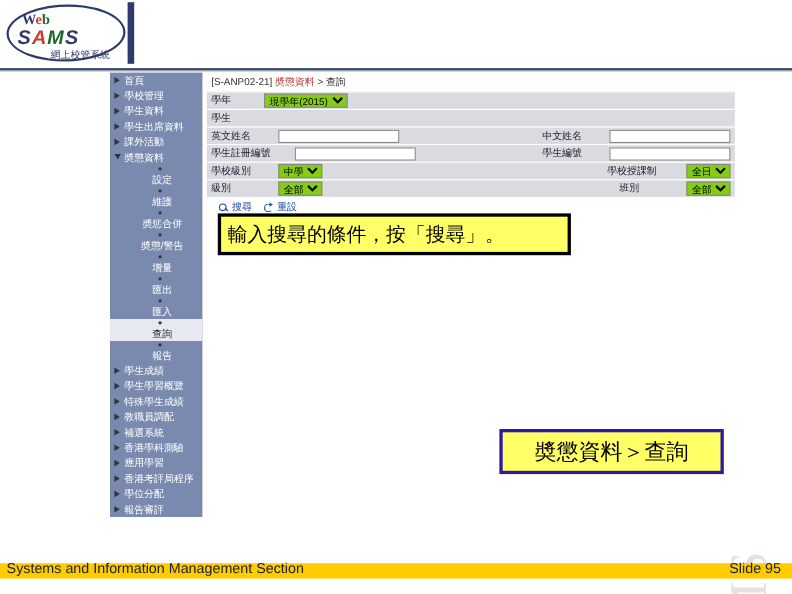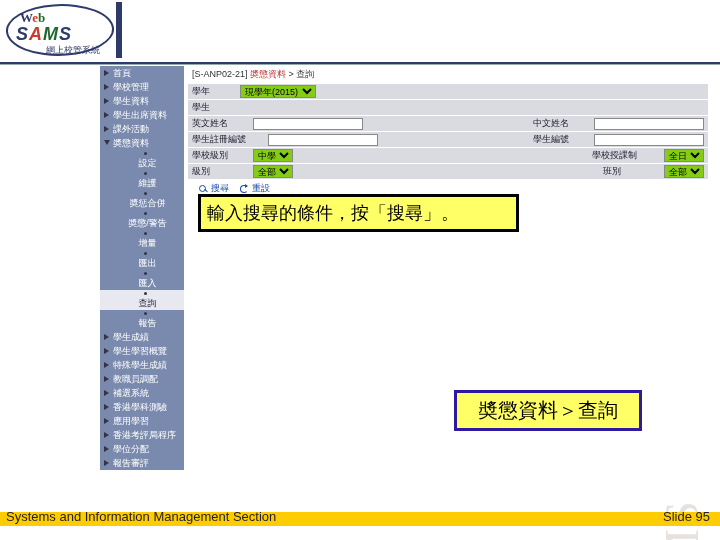--- a/index.html
+++ b/index.html
@@ -25,21 +25,21 @@
   
   .sidebar { position: absolute; left: 100px; top: 66px; width: 84px; background: #7a8aae; color: #fff; font-size: 9px; }
   .sidebar .item { display:flex; align-items:center; padding: 1px 3px 1px 4px; line-height: 12px; border-top: 0px solid rgba(0,0,0,0); cursor: default; }
   .sidebar .item.selected { background: #e8e8f0; color: #223; }
   .sidebar .bullet { width: 6px; height: 6px; margin-right: 3px; display:inline-block; position:relative; }
   .sidebar .bullet.tri::before { content:""; position:absolute; left:0; top:0; border-left:5px solid #334; border-top:3px solid transparent; border-bottom:3px solid transparent; }
   .sidebar .bullet.tri-open::before { content:""; position:absolute; left:0; top:0; border-top:5px solid #334; border-left:3px solid transparent; border-right:3px solid transparent; }
   .sidebar .bullet.dot::before { content:""; position:absolute; left:1px; top:1px; width:3px; height:3px; background:#334; border-radius:50%; }
   .sidebar .sub { padding-left: 14px; flex-direction: column; }
   
-  .content { position: absolute; left: 188px; top: 66px; width: 520px; color: #333; font-size: 9px; background:#fff;}
+  .content { position: absolute; left: 188px; top: 66px; width: 480px; color: #333; font-size: 9px; background:#fff;}
   .crumb { padding: 2px 4px; }
   .crumb .code { color:#333; }
   .crumb .path1 { color:#b33; }
   .crumb .path2 { color:#333; }
   .formrow { background:#d9dbe0; padding: 1px 4px; display:flex; align-items:flex-start; gap:3px; border-top:1px solid #fff; min-height:15px;}
   .formrow .lbl { color:#223; min-width:45px; }
   .sel { font-size:9px; height:13px; border:1px solid #888; background:#84cc16;}
   .txtin { font-size:9px; height:12px; border:1px solid #888; width:110px; background:#fff;}
   .pair { display:flex; align-items:center; gap:3px;}
   .pair .col { display:flex; align-items:center; gap:16px; }
@@ -47,21 +47,21 @@
   .btnrow .link { color:#1a4aa5; cursor:pointer; display:flex; align-items:center; gap:3px;}
   .bicon { width:10px; height:10px; display:inline-block;}
   .bicon.search{ position:relative;}
   .bicon.search::before{content:"";position:absolute;left:1px;top:1px;width:5px;height:5px;border:1px solid #1a4aa5;border-radius:50%;}
   .bicon.search::after{content:"";position:absolute;left:6px;top:6px;width:4px;height:1px;background:#1a4aa5;transform:rotate(45deg);}
   .bicon.reset{ position:relative;}
   .bicon.reset::before{content:"";position:absolute;left:1px;top:1px;width:6px;height:6px;border:1px solid #1a4aa5;border-radius:50%;border-right-color:transparent;}
   .bicon.reset::after{content:"";position:absolute;left:6px;top:0;border-left:3px solid #1a4aa5;border-top:2px solid transparent;border-bottom:2px solid transparent;}
   
   .banner1 { position:absolute; left:198px; top:194px; width:321px; border:3px solid #000; background:#ffff66; padding:4px 6px; font-size:18px; font-family: "DFKai-SB","KaiTi","STKaiti",serif; color:#000;}
-  .banner2 { position:absolute; left:454px; top:390px; width:188px; border:3px solid #2e1aa0; background:#ffff66; padding:4px 6px; font-size:20px; font-family: "DFKai-SB","KaiTi","STKaiti",serif; color:#000; text-align:center;}
+  .banner2 { position:absolute; left:454px; top:390px; width:204px; border:3px solid #2e1aa0; background:#ffff66; padding:4px 6px; font-size:20px; font-family: "DFKai-SB","KaiTi","STKaiti",serif; color:#000; text-align:center;}
   
   .watermark { position:absolute; right:12px; bottom:40px; font-size:48px; color:rgba(140,120,110,0.22); transform: rotate(-90deg); transform-origin: right bottom; font-family:"Times New Roman",serif; letter-spacing:1px; white-space:nowrap;}
   
   .footerbar { position:absolute; left:0; bottom:14px; width:720px; height:14px; background:#ffcc00;}
   .footer-left { position:absolute; left:6px; bottom:16px; font-size:13px; color:#223;}
   .footer-right { position:absolute; right:10px; bottom:16px; font-size:13px; color:#223;}
 </style>
 </head>
 <body>
 

